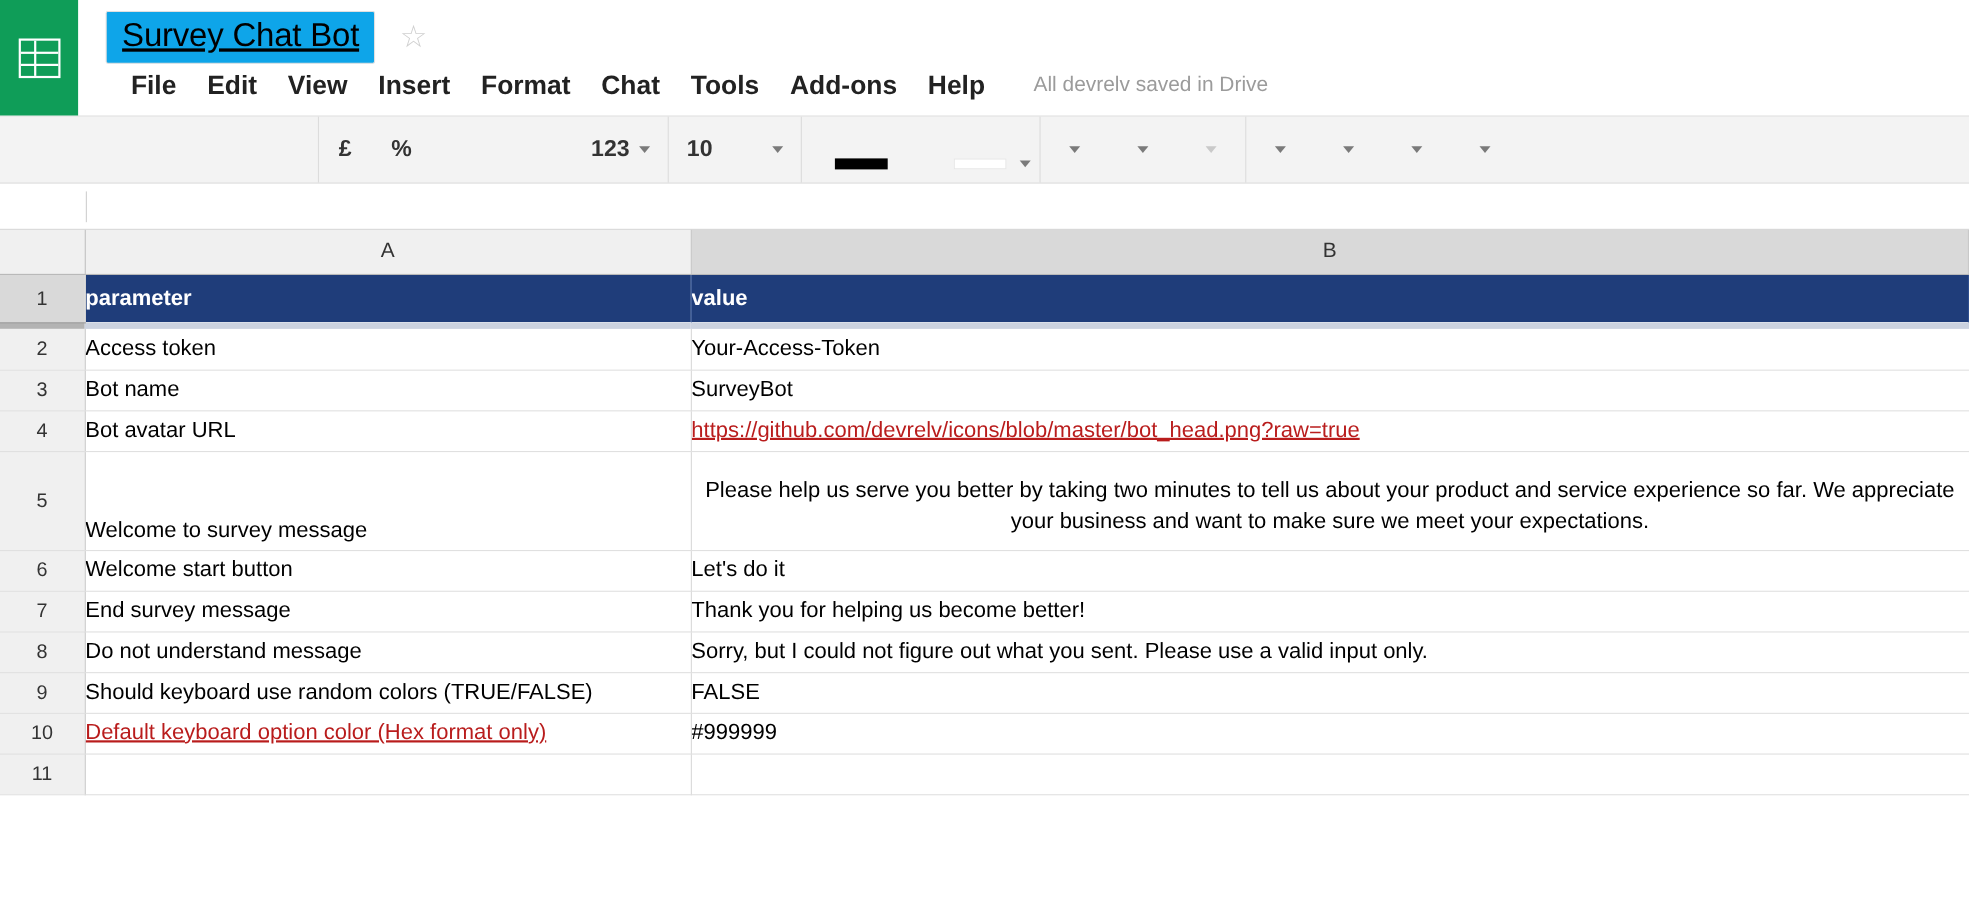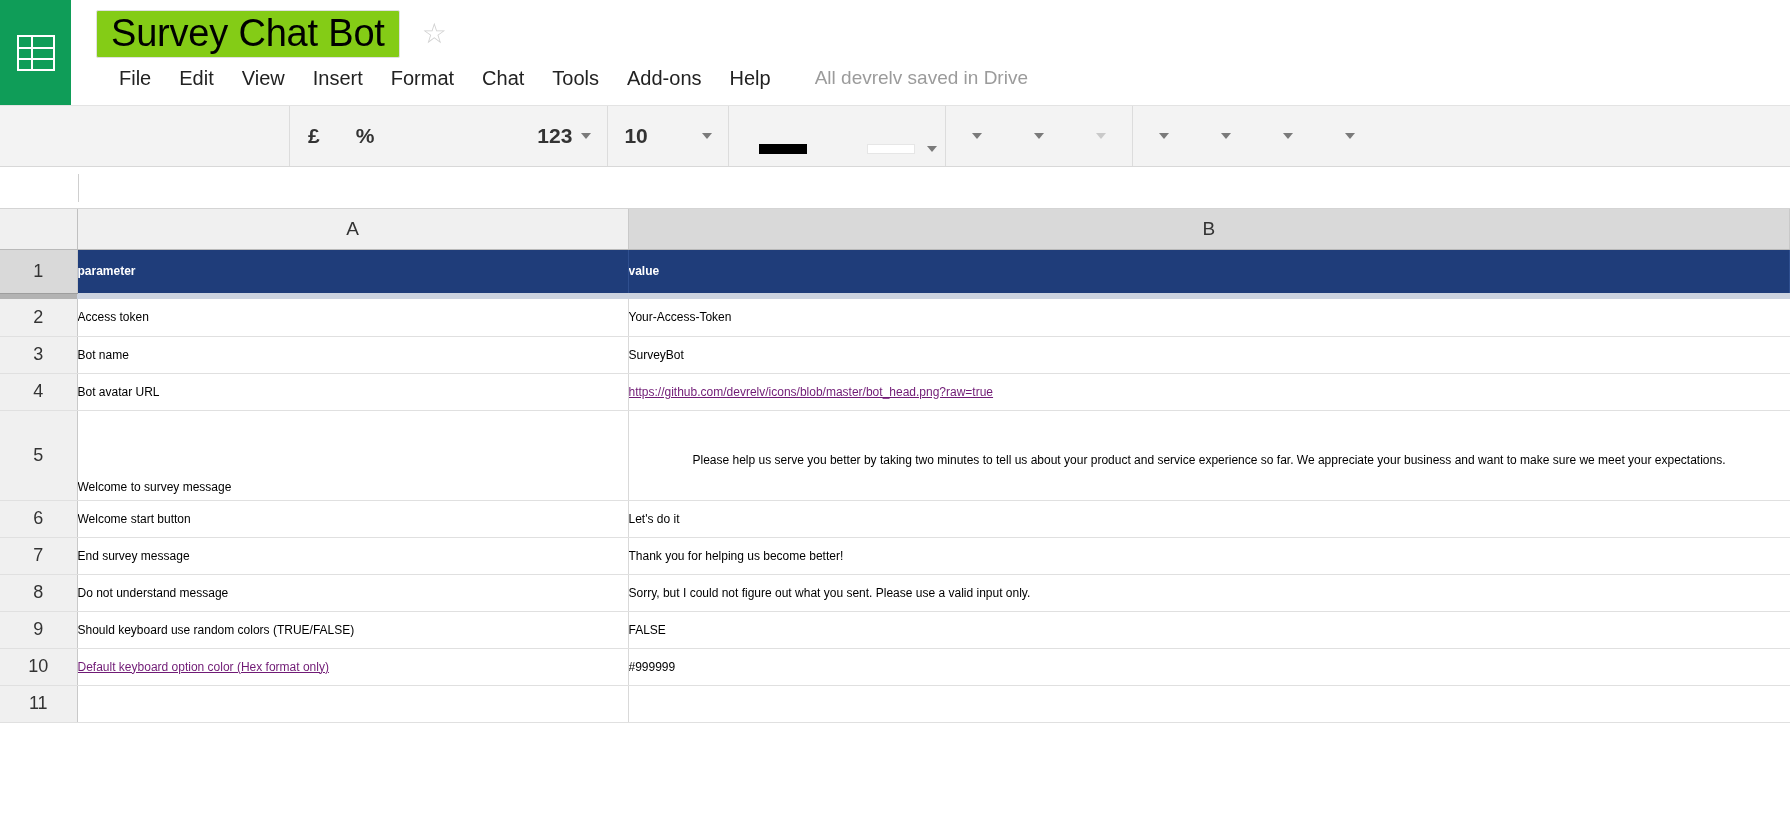--- a/index.html
+++ b/index.html
@@ -31,34 +31,36 @@
     height: 2.5px; background: #ffffff;
   }
   .logo-vline {
     position: absolute; top: 0; bottom: 0; left: 12px;
     width: 2.5px; background: #ffffff;
   }
 
   .title-area { flex: 1; padding-left: 25px; padding-top: 10px; }
   .title-row { display: flex; align-items: center; height: 48px; }
   .doc-title {
-    font-size: 38px; color: #000; letter-spacing: -0.2px;
+    font-size: 30px; color: #000; letter-spacing: -0.2px;
     border: 1px solid #e0e0e0; border-radius: 2px;
-    padding: 4px 14px 6px 14px; background: #84cc16;
+    padding: 4px 14px 6px 14px; background: #0ea5e9;
     line-height: 36px;
+    text-decoration: underline;
   }
   .star-icon {
     margin-left: 22px; font-size: 28px; color: #d0d0d0; line-height: 1;
     user-select: none;
   }
 
   .menu-row { display: flex; align-items: center; height: 40px; padding-left: 9px; }
   .menu-item {
-    font-size: 20px; color: #222; padding: 3px 14px; border-radius: 2px;
+    font-size: 24px; color: #222; padding: 3px 14px; border-radius: 2px;
     white-space: nowrap;
+    font-weight: bold;
   }
   .save-status {
     font-size: 19px; color: #9b9b9b; margin-left: 30px; white-space: nowrap;
   }
 
   
   .toolbar {
     height: 62px; width: 100%;
     background: #f3f3f3;
     border-top: 1px solid #e3e3e3;
@@ -127,29 +129,29 @@
   .col-head.sel { background: #d9d9d9; }
 
   .row-head {
     width: 77px; height: 100%; background: #f0f0f0;
     font-size: 18px; color: #333; text-align: center; vertical-align: middle;
     border-right: 1px solid #c9c9c9; border-bottom: 1px solid #e0e0e0;
   }
   .row-head.hdr { background: #d9d9d9; border-bottom: 1px solid #b0b0b0; }
 
   .cell {
-    font-size: 12px; color: #000; vertical-align: middle;
+    font-size: 20px; color: #000; vertical-align: middle;
     padding: 0 0 0 11px;
     border-right: 1px solid #d9d9d9; border-bottom: 1px solid #e0e0e0;
     background: #ffffff;
     white-space: nowrap; overflow: hidden;
   }
   .cell.wrap { white-space: normal; line-height: 28.5px; padding-top: 13px; padding-bottom: 3px; vertical-align: middle; text-align: center; }
   .cell.bold { font-weight: normal; }
-  .cell.link { color: #701a75; text-decoration: underline; }
+  .cell.link { color: #b91c1c; text-decoration: underline; }
   .cell.nobr { border-right: none; }
 
   tr.header-row .cell {
     background: #1f3d7a;
     color: #ffffff; font-weight: bold;
     border-right: 1px solid #2f4f8f;
     border-bottom: none;
   }
   tr.header-row { height: 44px; }
   tr.header-row .row-head {

